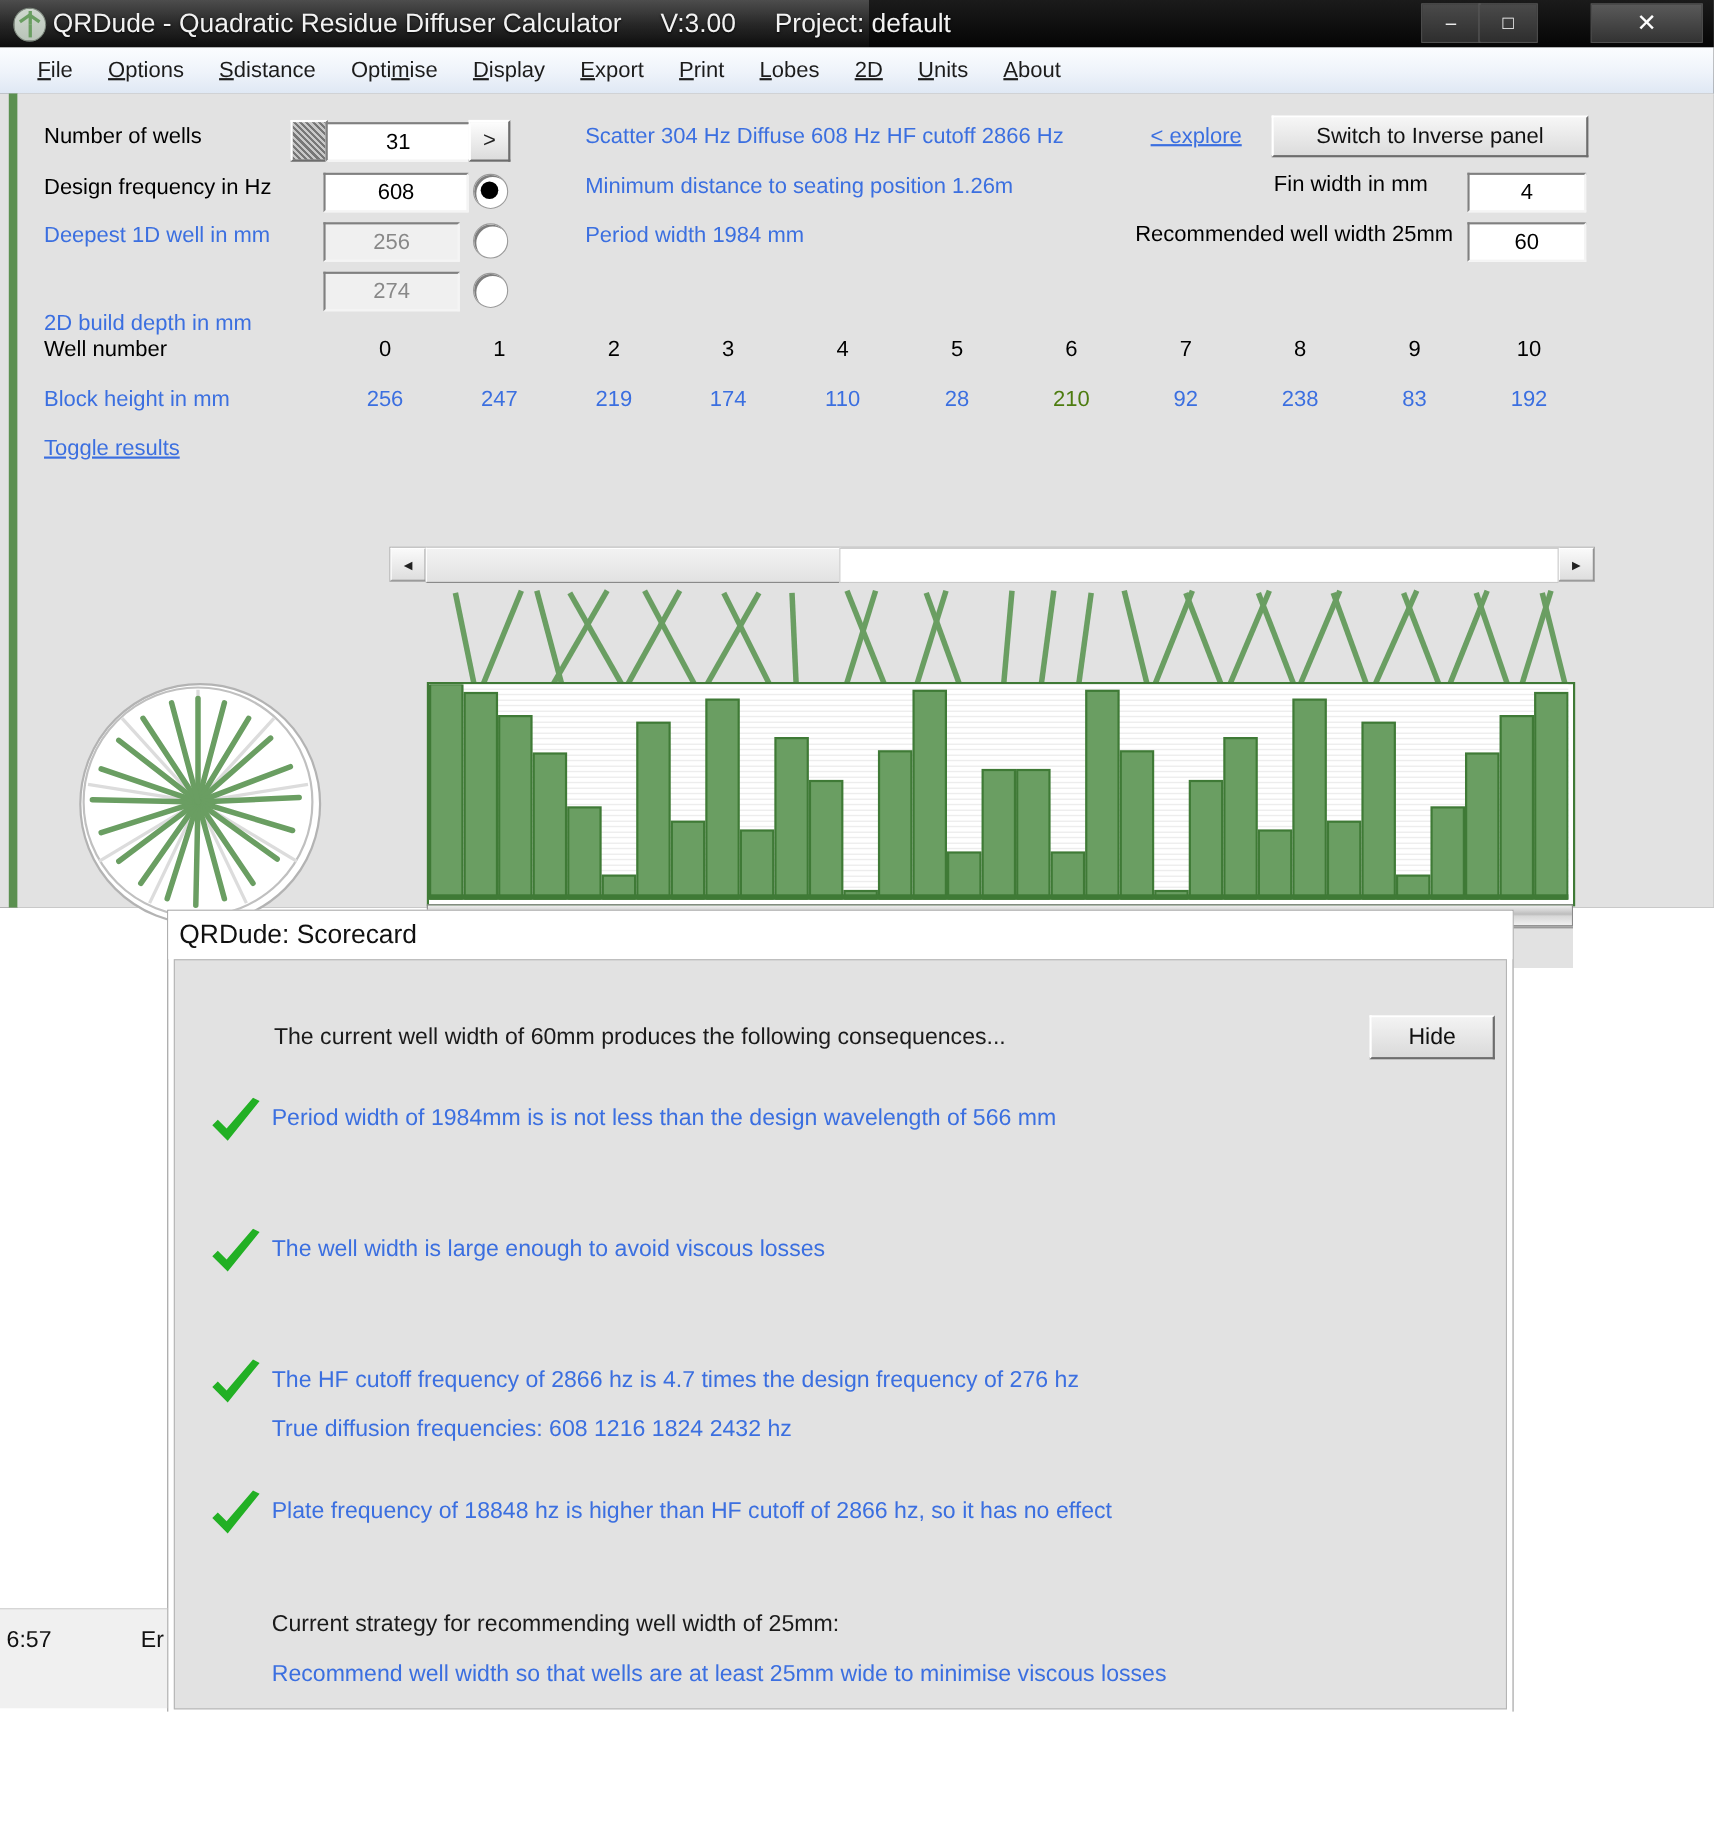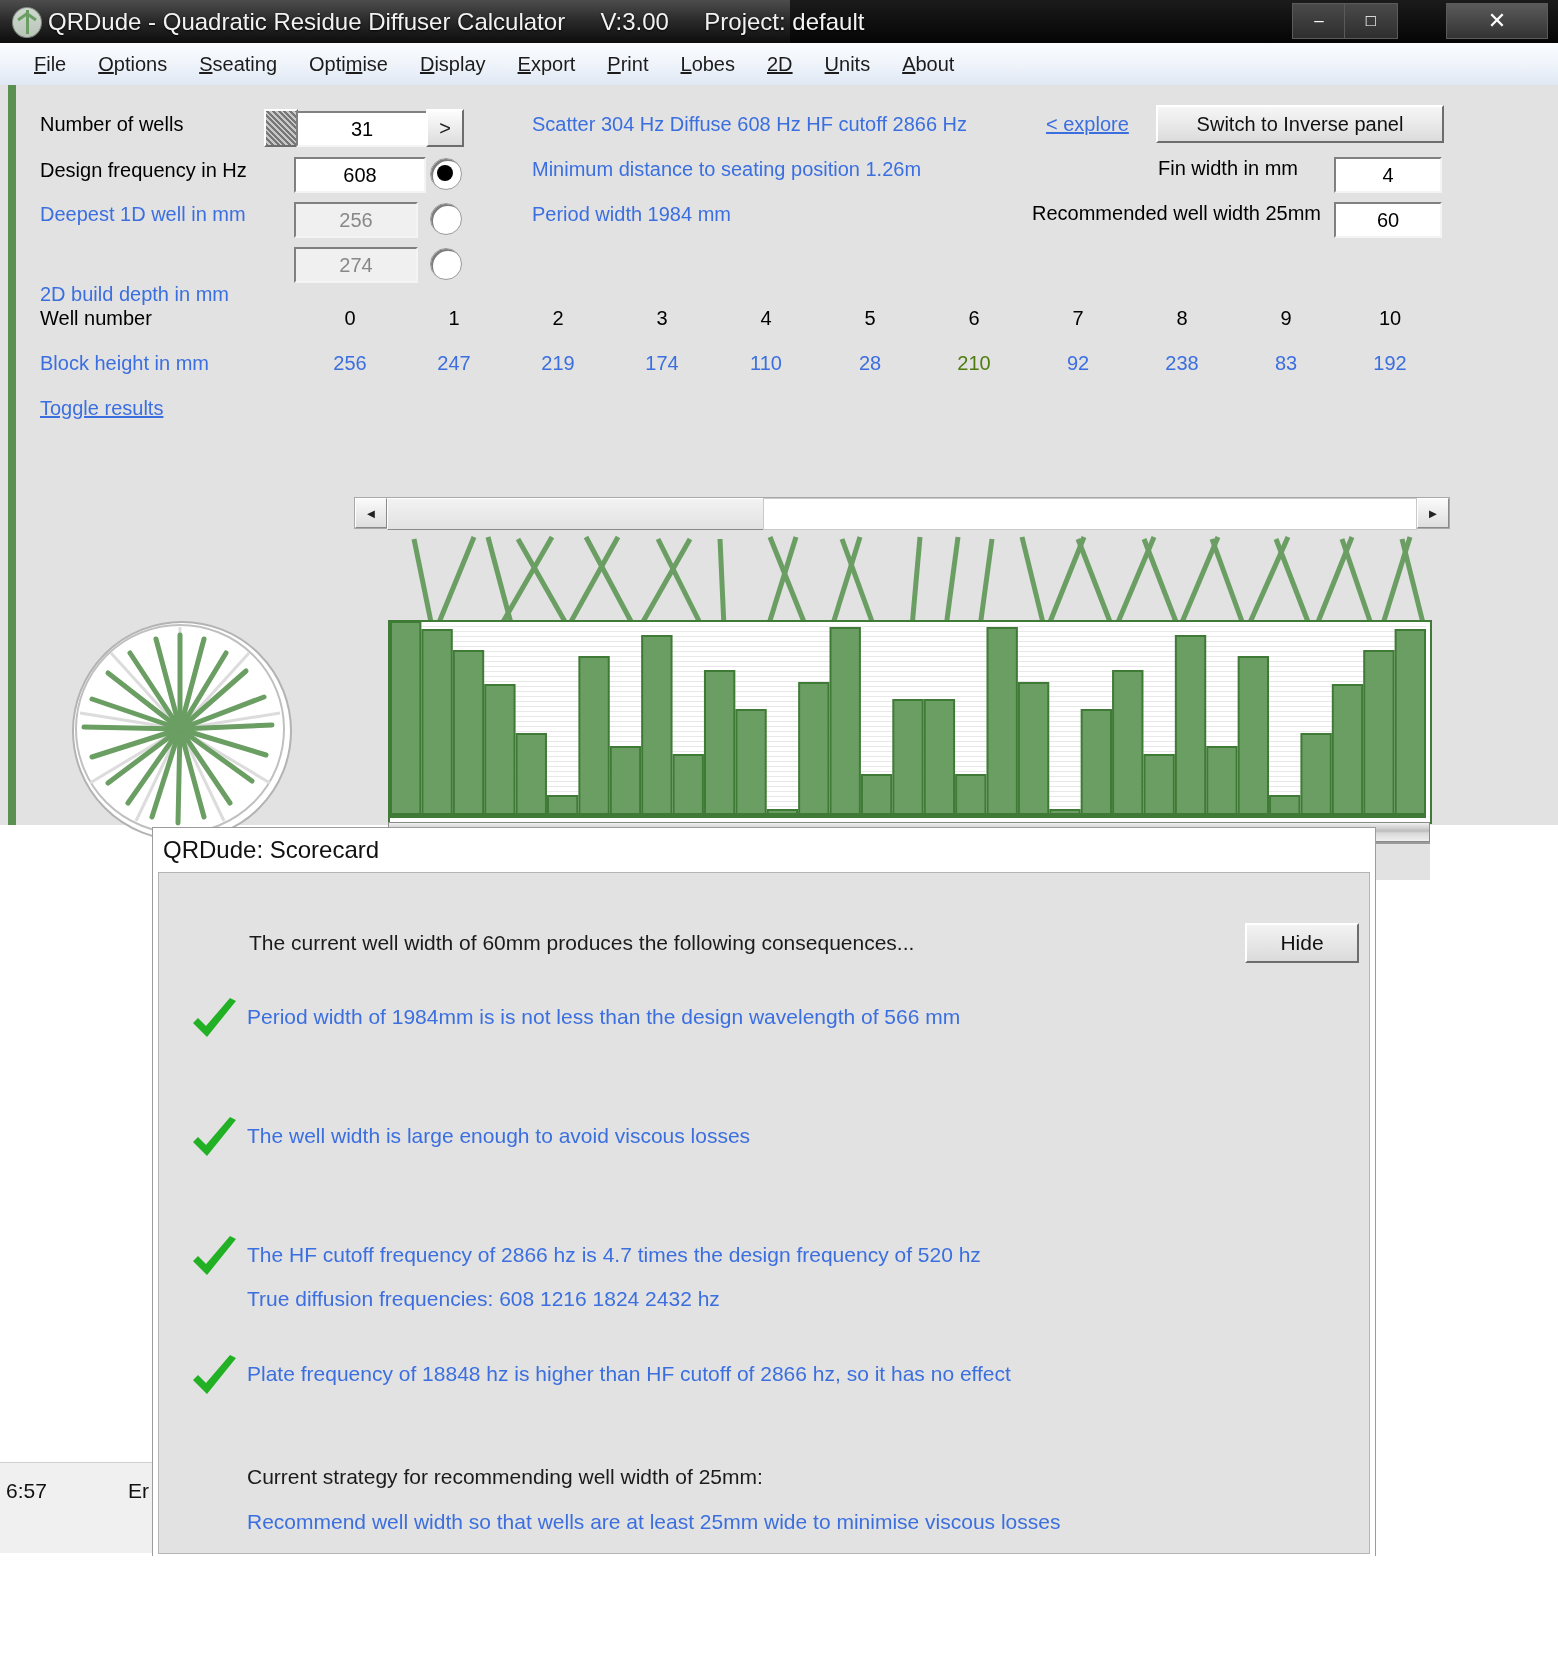--- a/index.html
+++ b/index.html
@@ -225,21 +225,21 @@
     </div>
     <div class="winbtn" id="btn-close">
       <span>✕</span>
     </div>
   </div>
 
   <div id="menubar">
     <ul>
       <li><span></span><span class="u">F</span><span>ile</span></li>
       <li><span></span><span class="u">O</span><span>ptions</span></li>
-      <li><span></span><span class="u">S</span><span>seating</span></li>
+      <li><span></span><span class="u">S</span><span>distance</span></li>
       <li><span>Opti</span><span class="u">m</span><span>ise</span></li>
       <li><span></span><span class="u">D</span><span>isplay</span></li>
       <li><span></span><span class="u">E</span><span>xport</span></li>
       <li><span></span><span class="u">P</span><span>rint</span></li>
       <li><span></span><span class="u">L</span><span>obes</span></li>
       <li><span></span><span class="u">2D</span><span></span></li>
       <li><span></span><span class="u">U</span><span>nits</span></li>
       <li><span></span><span class="u">A</span><span>bout</span></li>
     </ul>
   </div>
@@ -487,21 +487,21 @@
           <path d="M4 27 L18 41 L47 5 L41 2 L17 30 L9 22 Z" fill="#22b024"></path>
         </svg>
     </div>
     <span class="sc-line" style="left:88px;top:251px;">The well width is large enough to avoid viscous losses</span>
 
     <div class="tick" style="left:30px;top:361px;">
       <svg width="52" height="52" viewBox="0 0 52 52">
           <path d="M4 27 L18 41 L47 5 L41 2 L17 30 L9 22 Z" fill="#22b024"></path>
         </svg>
     </div>
-    <span class="sc-line" style="left:88px;top:370px;">The HF cutoff frequency of  2866 hz is  4.7 times the design frequency of  520 hz</span>
+    <span class="sc-line" style="left:88px;top:370px;">The HF cutoff frequency of  2866 hz is  4.7 times the design frequency of  276 hz</span>
     <span class="sc-line" style="left:88px;top:414px;">True diffusion frequencies:   608   1216   1824   2432 hz</span>
 
     <div class="tick" style="left:30px;top:480px;">
       <svg width="52" height="52" viewBox="0 0 52 52">
           <path d="M4 27 L18 41 L47 5 L41 2 L17 30 L9 22 Z" fill="#22b024"></path>
         </svg>
     </div>
     <span class="sc-line" style="left:88px;top:489px;">Plate frequency of  18848 hz is higher than HF cutoff of  2866 hz, so it has no effect</span>
 
     <span class="sc-line dark" style="left:88px;top:592px;">Current strategy for recommending well width of  25mm:</span>

